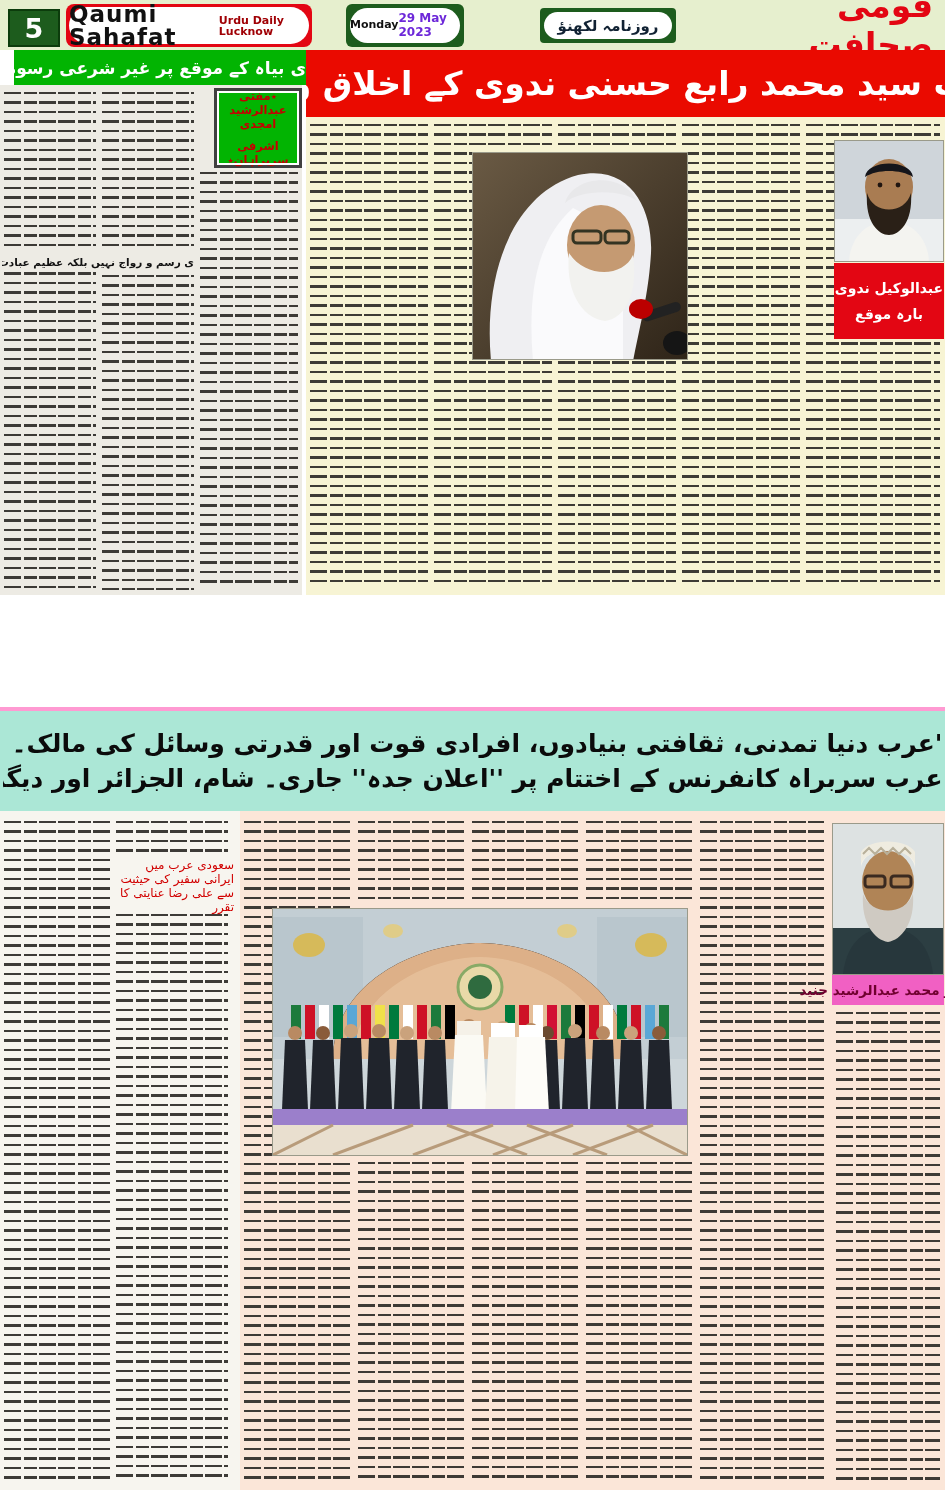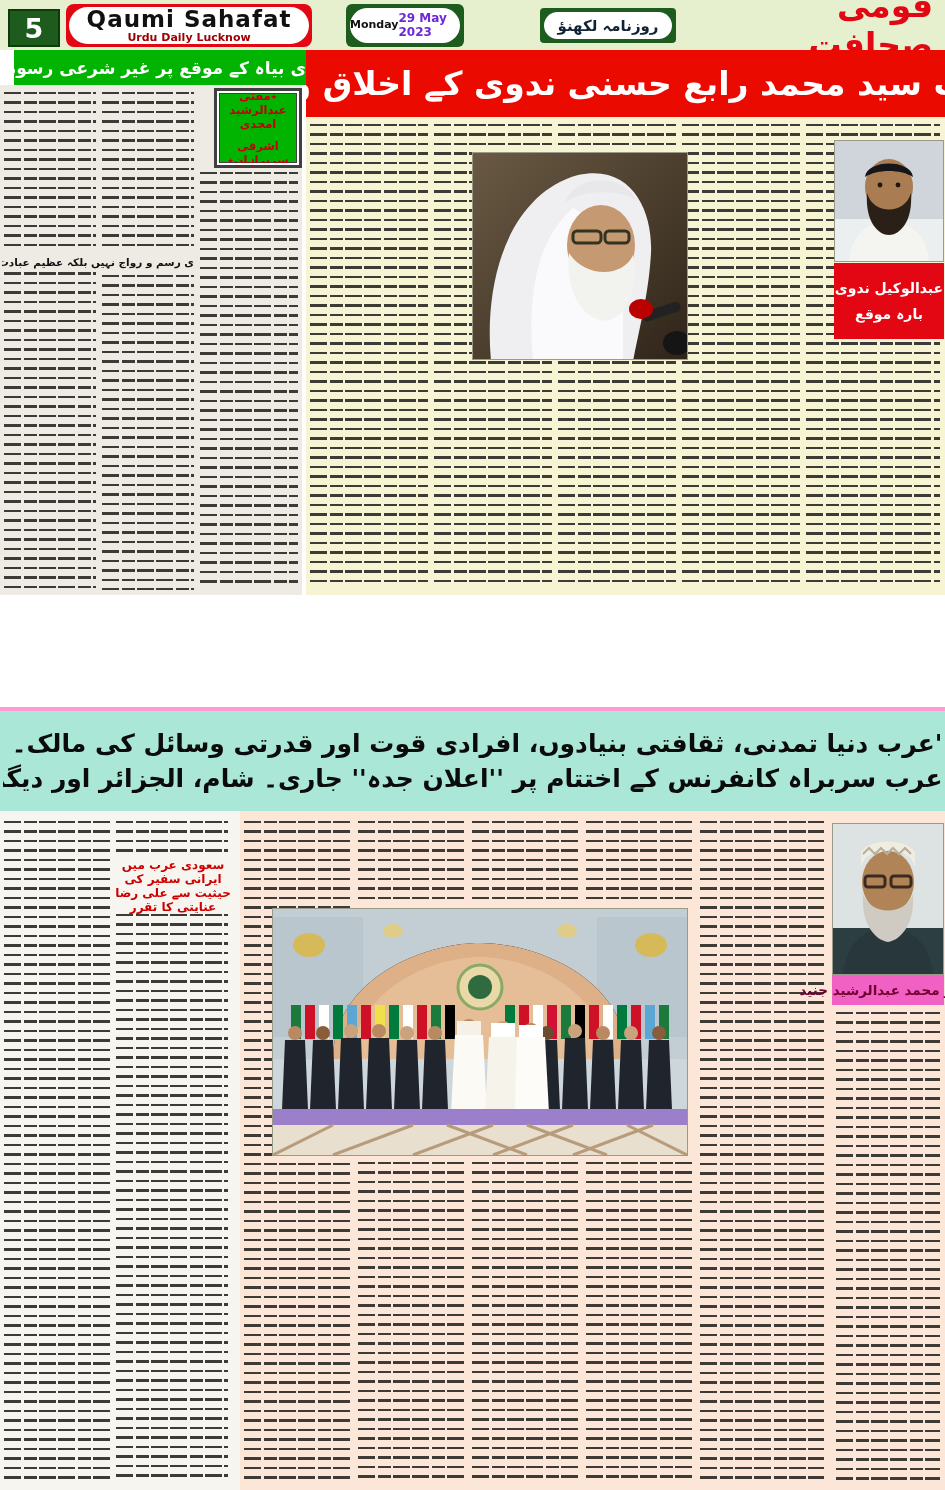--- a/index.html
+++ b/index.html
@@ -17,21 +17,21 @@
   }
   *{box-sizing:border-box;margin:0;padding:0}
   body{font-family:"DejaVu Sans",sans-serif;background:#888}
   #page{position:relative;width:945px;height:1490px;background:#fff;overflow:hidden;margin:0 auto}
 
   
   .hdr{position:absolute;left:0;top:0;width:945px;height:50px;background:#e6efce}
   .pageno{position:absolute;left:8px;top:9px;width:52px;height:38px;background:var(--darkgreen);
     border:2px solid #0c3c0c;color:#fff;font-weight:bold;font-size:27px;display:flex;align-items:center;justify-content:center}
   .logo{position:absolute;left:66px;top:4px;width:246px;height:43px;background:var(--red);border-radius:8px;padding:3px}
-  .logo .inner{background:#fff;border-radius:20px;height:100%;display:flex;flex-direction:column;align-items:center;justify-content:center;line-height:1}
+  .logo .inner{background:#fff;border-radius:20px;height:100%;display:flex;align-items:center;justify-content:center;line-height:1}
   .logo .t1{font-size:23px;font-weight:bold;color:#111;letter-spacing:1px}
   .logo .t2{font-size:11px;font-weight:bold;color:#a00005;margin-top:1px}
   .datebox{position:absolute;left:346px;top:4px;width:118px;height:43px;background:var(--darkgreen);border-radius:6px;padding:4px}
   .datebox .inner{background:#fff;border-radius:18px;height:100%;display:flex;align-items:center;justify-content:center;line-height:1.15}
   .datebox .d1{font-size:11px;font-weight:bold;color:#111}
   .datebox .d2{font-size:12px;font-weight:bold;color:#6d28d9}
   .edition{position:absolute;left:540px;top:8px;width:136px;height:35px;background:var(--darkgreen);border-radius:4px;padding:4px}
   .edition .inner{background:#fff;border-radius:16px;height:100%;display:flex;align-items:center;justify-content:center;
     font-size:15px;font-weight:bold;color:#123;direction:rtl}
   .masthead-ur{position:absolute;right:12px;top:1px;width:210px;height:48px;display:flex;align-items:center;justify-content:center;
@@ -41,21 +41,21 @@
   .band-green{position:absolute;left:14px;top:50px;width:292px;height:35px;background:var(--brightgreen);
     display:flex;align-items:center;justify-content:center;color:#fff;font-weight:bold;font-size:17px;direction:rtl;white-space:nowrap;overflow:hidden}
   .band-red{position:absolute;left:306px;top:50px;width:639px;height:67px;background:var(--headred);
     display:flex;align-items:center;justify-content:center;color:#fff;font-weight:bold;font-size:33px;direction:rtl;white-space:nowrap;overflow:hidden}
 
   
   .left-article{position:absolute;left:0;top:85px;width:302px;height:510px;background:var(--greypaper)}
   .main-article{position:absolute;left:306px;top:117px;width:639px;height:478px;background:var(--paleyellow)}
 
   .byline-box{position:absolute;left:214px;top:88px;width:88px;height:80px;background:var(--brightgreen);
-    border:6px solid #404040;outline:2px solid #fff;outline-offset:-5px;
+    border:4px solid #404040;outline:2px solid #fff;outline-offset:-5px;
     display:flex;flex-direction:column;align-items:center;justify-content:center;gap:8px;
     color:#c40000;font-weight:bold;font-size:11.5px;direction:rtl;text-align:center;z-index:5}
 
   .left-subhead{position:absolute;left:2px;top:253px;width:192px;height:18px;z-index:4;
     display:flex;align-items:center;justify-content:center;background:var(--greypaper);
     font-size:10.5px;font-weight:bold;color:#111;direction:rtl;white-space:nowrap;overflow:hidden}
 
   
   .sim{position:absolute;opacity:.92;background-image:
     repeating-linear-gradient(90deg, transparent 0 17px, var(--paper) 17px 20px, transparent 20px 33px, var(--paper) 33px 35px, transparent 35px 52px, var(--paper) 52px 54px),
@@ -80,22 +80,22 @@
   .banner span{display:inline-block;transform:scaleY(1.12)}
   .aquaband{position:absolute;left:0;top:707px;width:945px;height:104px;background:var(--aqua);border-top:4px solid #ff9ad2;
     display:flex;flex-direction:column;align-items:center;justify-content:center;gap:6px;direction:rtl}
   .aquaband .l{font-size:25px;font-weight:bold;color:#0b0b0b;white-space:nowrap;overflow:hidden;max-width:940px}
 
   
   .bottom{position:absolute;left:0;top:811px;width:945px;height:679px;background:var(--palepink)}
   .bottom .leftbg{position:absolute;left:0;top:0;width:240px;height:679px;background:var(--leftwhite)}
 
   .red-subhead{position:absolute;left:112px;top:862px;width:122px;height:48px;z-index:4;background:var(--leftwhite);
-    display:flex;align-items:center;justify-content:center;text-align:center;
-    color:#d10000;font-weight:bold;font-size:12px;direction:rtl}
+    display:flex;align-items:center;justify-content:center;
+    color:#d10000;font-weight:normal;font-size:12px;direction:rtl}
   .black-subhead{position:absolute;left:352px;top:1166px;width:232px;height:46px;z-index:4;background:var(--palepink);
     display:flex;align-items:center;justify-content:center;text-align:center;
     color:#101010;font-weight:bold;font-size:13px;direction:rtl}
 </style>
 </head>
 <body>
 
 <div id="page">
 
   <div class="hdr">

